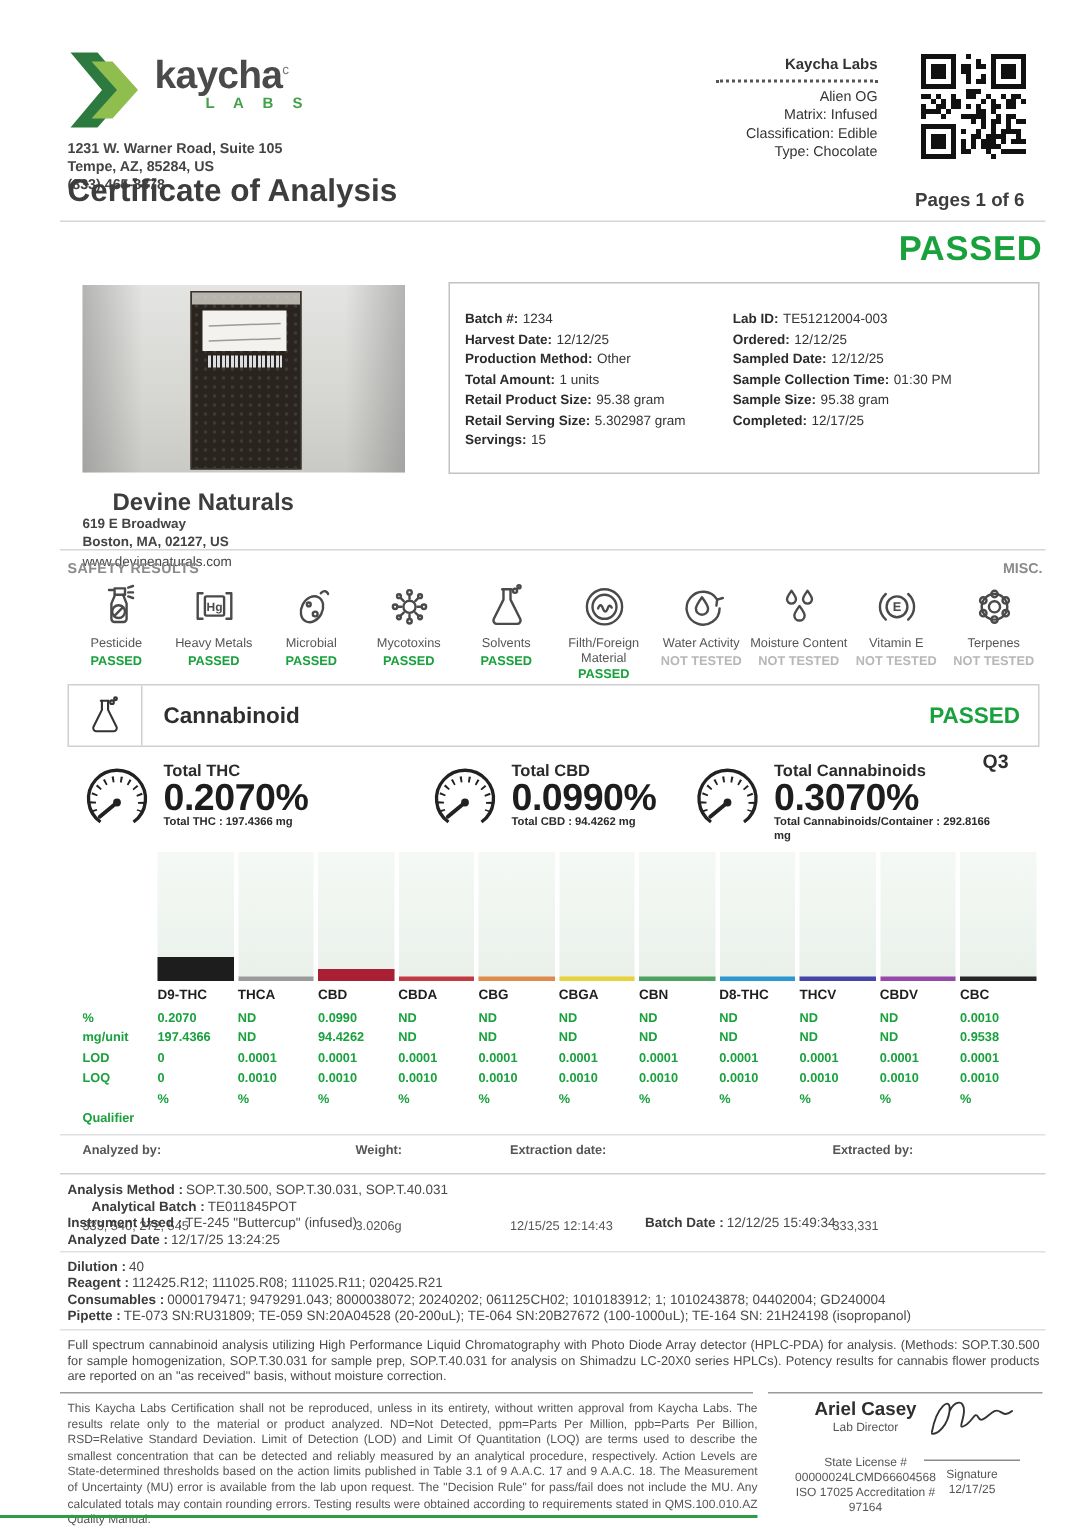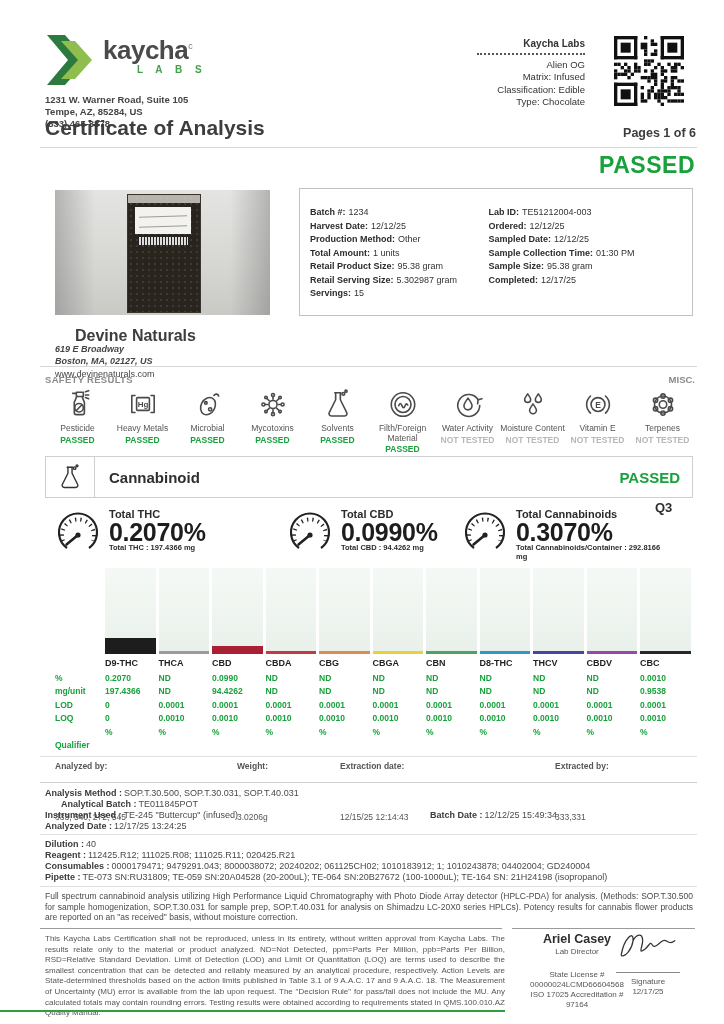--- a/index.html
+++ b/index.html
@@ -12,42 +12,42 @@
   .brand-text{margin-left:4px;}
   .brand-name{font-size:26px;font-weight:bold;color:#4a4a4a;letter-spacing:-0.5px;line-height:26px;}
   .brand-mark{font-size:9px;vertical-align:super;color:#777;font-weight:normal;}
   .brand-sub{font-size:10px;font-weight:bold;color:#45a04b;letter-spacing:5px;margin-left:34px;margin-top:1px;}
   .address{left:45px;top:94px;font-size:9.5px;line-height:12px;color:#444;font-weight:bold;}
   .hdr-right{right:139px;top:38px;text-align:right;font-size:9.5px;line-height:12.5px;color:#333;}
   .hdr-lab{font-weight:bold;font-size:10px;}
   .dotline{border-bottom:2px dotted #555;width:108px;margin:2px 0 4px auto;}
   .qr{right:40px;top:36px;width:70px;height:70px;}
   .coa-title{left:45px;top:116px;font-size:21px;font-weight:bold;color:#3d3d3d;}
-  .pages{right:28px;top:126px;font-size:12.5px;font-weight:bold;color:#3d3d3d;padding-left:24px;}
+  .pages{right:41px;top:126px;font-size:12.5px;font-weight:bold;color:#3d3d3d;padding-left:24px;}
   .passed-main{right:29px;top:152px;font-size:23px;font-weight:bold;color:#18a13c;letter-spacing:0.5px;}
   
   .photo{left:55px;top:190px;width:215px;height:125px;background:linear-gradient(180deg,#e4e4e2 0%,#d6d6d3 60%,#c9c9c6 100%);}
   .photo .shade-l{position:absolute;left:0;top:0;width:40px;height:100%;background:linear-gradient(90deg,rgba(90,90,90,.35),rgba(0,0,0,0));}
   .photo .shade-r{position:absolute;right:0;top:0;width:40px;height:100%;background:linear-gradient(270deg,rgba(90,90,90,.35),rgba(0,0,0,0));}
   .bag{position:absolute;left:72px;top:4px;width:72px;height:117px;background:#2a241e;
        background-image:radial-gradient(rgba(255,255,255,.10) 1px,transparent 1.4px);background-size:6px 6px;
        border:1px solid #3a342c;}
   .bag .seal{position:absolute;left:0;top:0;width:100%;height:8px;background:rgba(230,228,222,.75);}
   .bag .label{position:absolute;left:7px;top:12px;width:56px;height:27px;background:#f3f2ee;}
   .bag .label i{display:block;border-bottom:1px solid #9a9a9a;height:7px;margin:2px 4px 0 4px;transform:rotate(-2deg);}
   .bag .bcode{position:absolute;left:10px;top:42px;width:50px;height:8px;background:repeating-linear-gradient(90deg,#222 0 1px,#ddd 1px 3px);}
   .batch-box{left:299px;top:188px;width:394px;height:128px;border:1px solid #c2c2c2;box-sizing:border-box;
              display:flex;padding:17px 10px;}
   .batch-col{width:48%;}
   .batch-col.rt{width:52%;}
   .kv{font-size:9px;line-height:13.5px;color:#333;}
   .kv b{margin-right:3px;color:#2c2c2c;}
   
   .client-name{left:55px;top:327px;font-size:16px;font-weight:bold;color:#3d3d3d;margin-left:20px;}
-  .client-addr{left:55px;top:344px;font-size:9px;font-weight:bold;line-height:11.5px;color:#444;font-style:italic;}
+  .client-addr{left:55px;top:344px;font-size:9px;font-weight:bold;line-height:11.5px;color:#444;}
   .client-web{left:55px;top:369px;font-size:9px;color:#444;}
   
   .safety-label{left:45px;top:374px;font-size:9.5px;font-weight:bold;color:#8a8a8a;letter-spacing:0.3px;}
   .misc-label{right:29px;top:374px;font-size:9.5px;font-weight:bold;color:#8a8a8a;}
   .safety-row{left:45px;top:388px;width:650px;display:flex;}
   .s-item{width:65px;text-align:center;}
   .s-item svg{display:block;margin:0 auto;}
   .s-name{font-size:8.5px;color:#555;line-height:9.5px;margin-top:4px;}
   .s-status{font-size:8.5px;font-weight:bold;color:#18a13c;margin-top:2px;line-height:9.5px;}
   .s-status.muted{color:#b7b7b7;}

